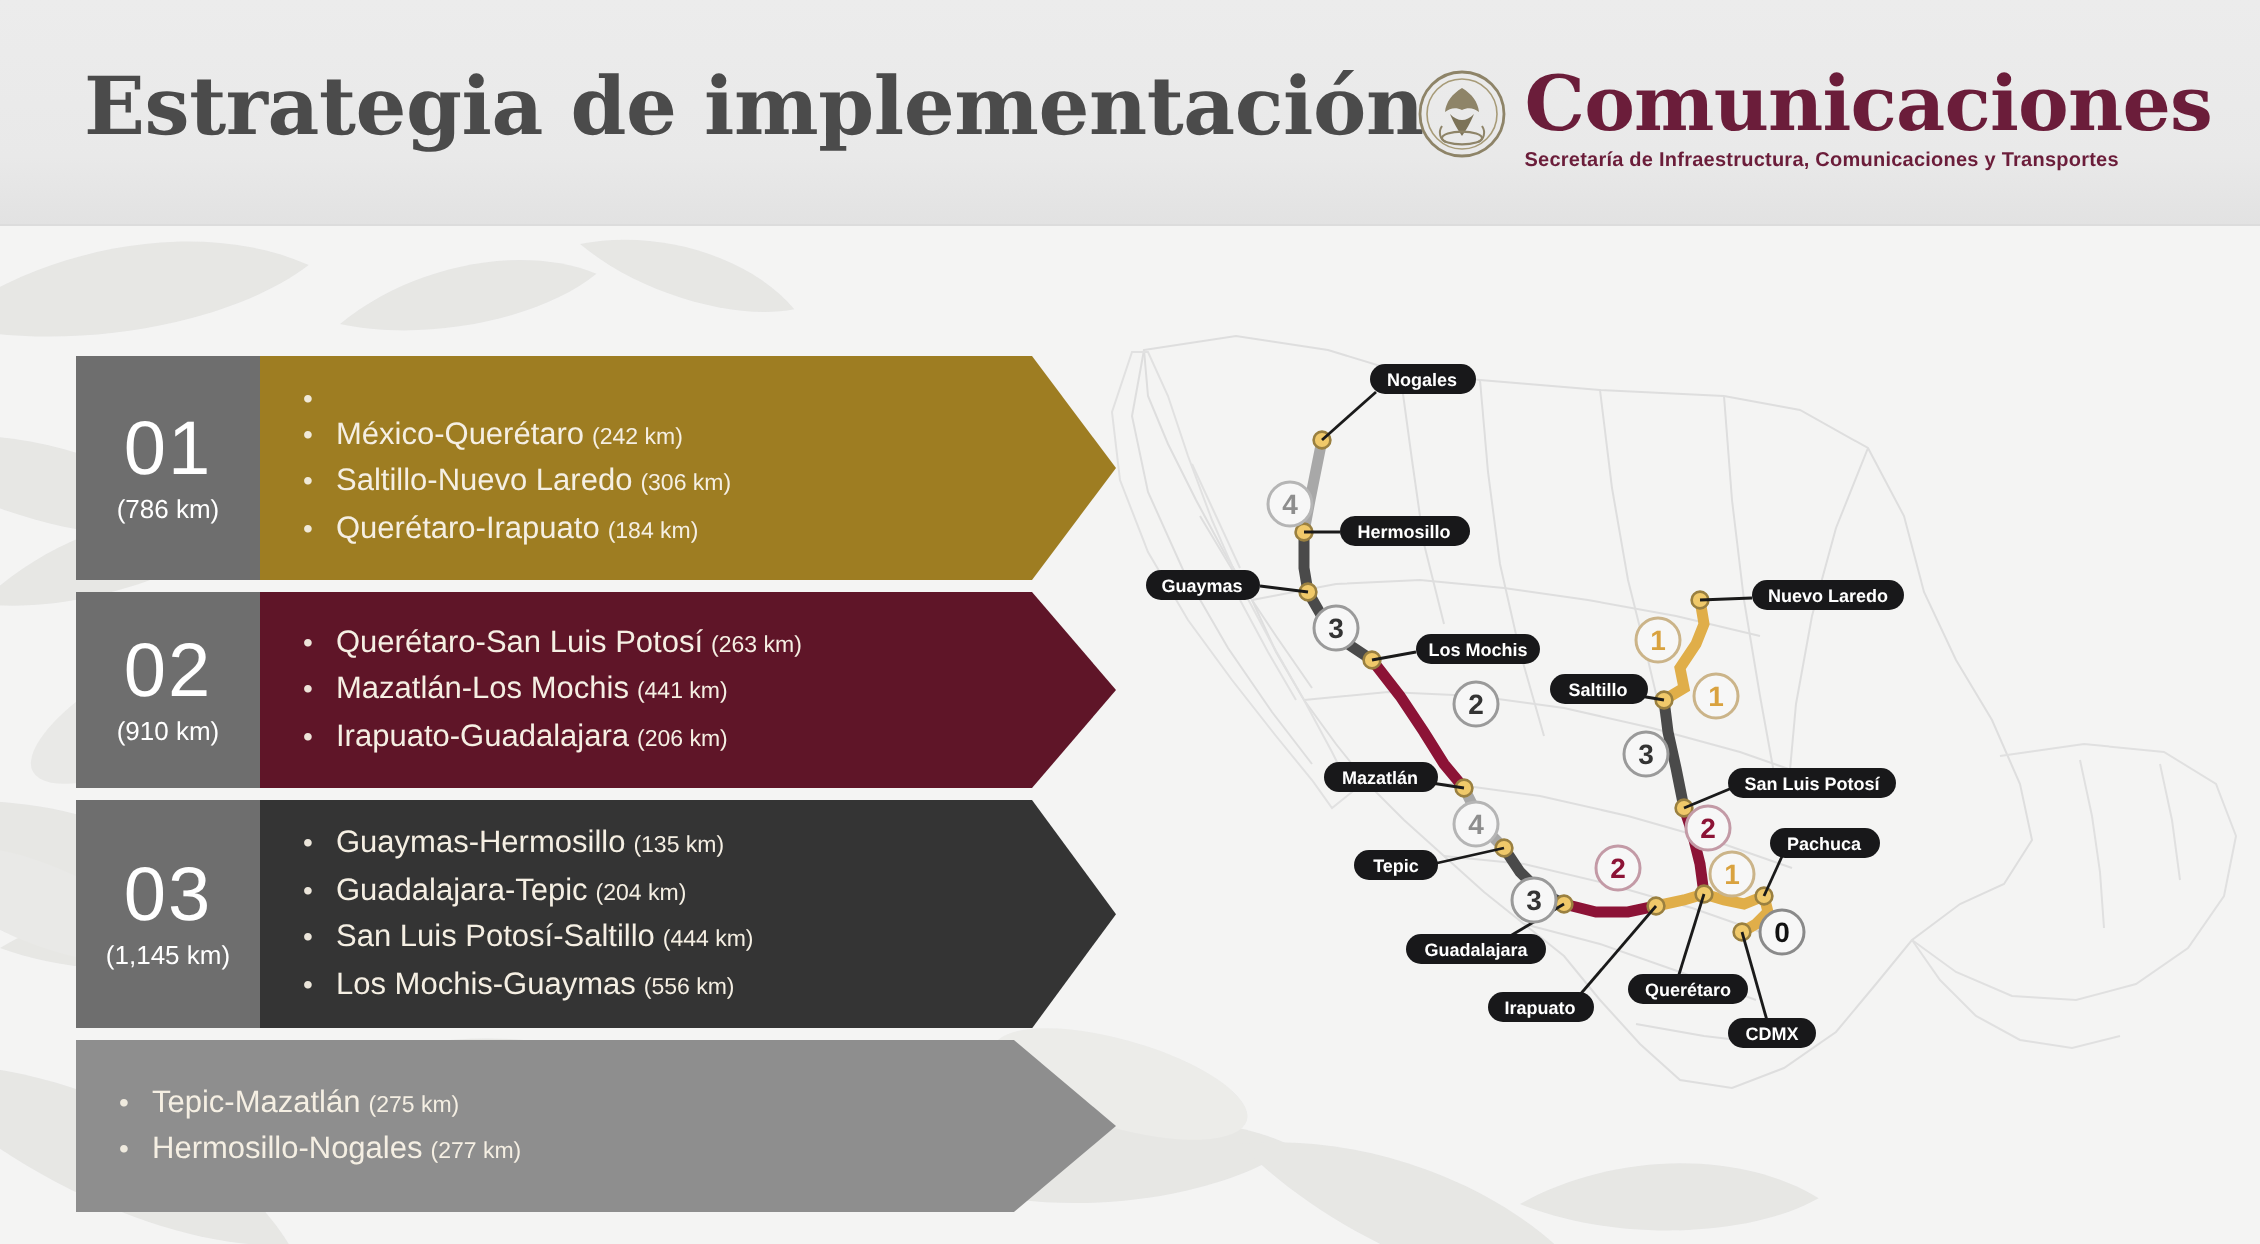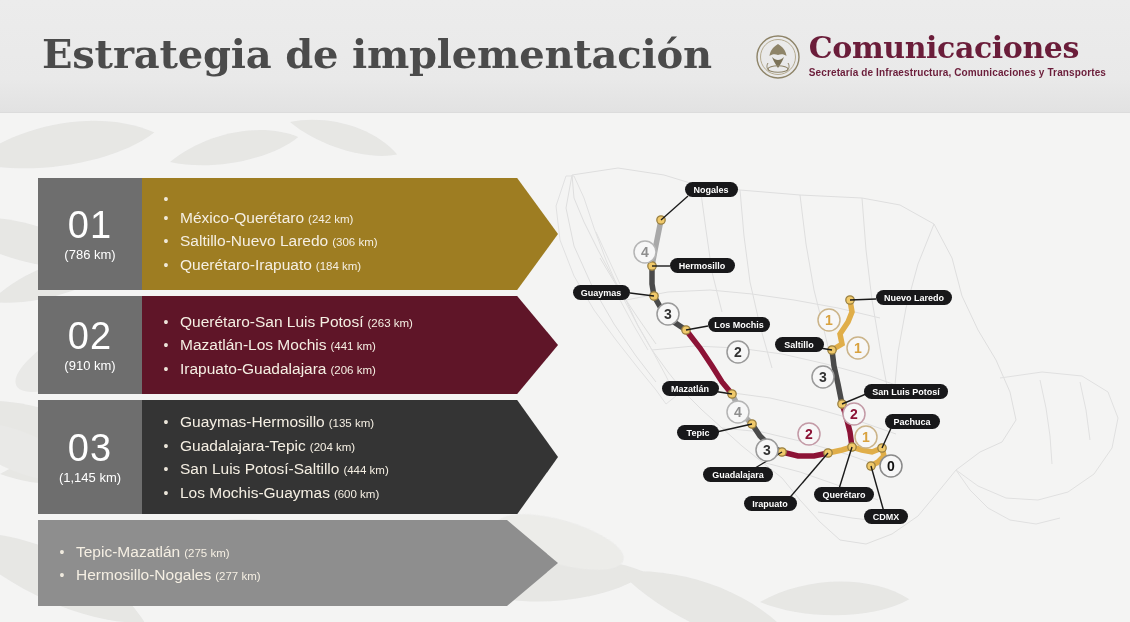--- a/index.html
+++ b/index.html
@@ -27,32 +27,32 @@
     position:absolute;left:42px;top:30px;
     font-family:"DejaVu Serif","Liberation Serif",serif;
     font-size:40px;font-weight:700;color:#4b4b4b;letter-spacing:-0.2px;
     white-space:nowrap;
   }
   .brand{position:absolute;right:24px;top:33px;display:flex;align-items:flex-start;gap:9px;}
   .brand-seal{width:44px;height:44px;flex:none;margin-top:2px;}
   .brand-text{display:flex;flex-direction:column;}
   .brand-name{
     font-family:"DejaVu Serif","Liberation Serif",serif;
-    font-size:30px;font-weight:700;color:#6b1d3a;line-height:1.0;letter-spacing:-0.4px;
+    font-size:38px;font-weight:700;color:#6b1d3a;line-height:1.0;letter-spacing:-0.4px;text-align:right;
   }
   .brand-sub{
     font-size:10px;font-weight:700;color:#6b1d3a;letter-spacing:0.12px;
     margin-top:4px;white-space:nowrap;
   }
 
   
   .bands{position:absolute;left:38px;top:178px;width:520px;z-index:4;}
   .band{position:relative;display:flex;margin-bottom:6px;}
   .band-num{
-    width:104px;flex:none;background:#6e6e6e;color:#ffffff;
+    width:92px;flex:none;background:#6e6e6e;color:#ffffff;
     display:flex;flex-direction:column;align-items:center;justify-content:center;
     position:relative;z-index:2;
   }
   .band-num .n{font-size:38px;font-weight:300;line-height:1;letter-spacing:1px;}
   .band-num .km{font-size:13px;font-weight:400;margin-top:3px;}
   .band-body{
     flex:1;position:relative;padding:10px 0 10px 0;
     display:flex;flex-direction:column;justify-content:center;
   }
   .band-shape{position:absolute;left:0;top:0;width:100%;height:100%;z-index:0;}
@@ -211,21 +211,21 @@
           <li>
               <span class="bul">•</span>
               <span><span class="seg-name">Guadalajara-Tepic</span><span class="seg-km">(204 km)</span></span>
             </li>
           <li>
               <span class="bul">•</span>
               <span><span class="seg-name">San Luis Potosí-Saltillo</span><span class="seg-km">(444 km)</span></span>
             </li>
           <li>
               <span class="bul">•</span>
-              <span><span class="seg-name">Los Mochis-Guaymas</span><span class="seg-km">(600 km)</span></span>
+              <span><span class="seg-name">Los Mochis-Guaymas</span><span class="seg-km">(556 km)</span></span>
             </li>
         </ul>
       </div>
     </div>
 
     <div class="band b4">
       <div class="band-body">
         <svg class="band-shape" preserveAspectRatio="none" viewBox="0 0 428 100">
           <polygon points="0,0 386,0 428,50 386,100 0,100" fill="#8e8e8e"></polygon>
         </svg>

